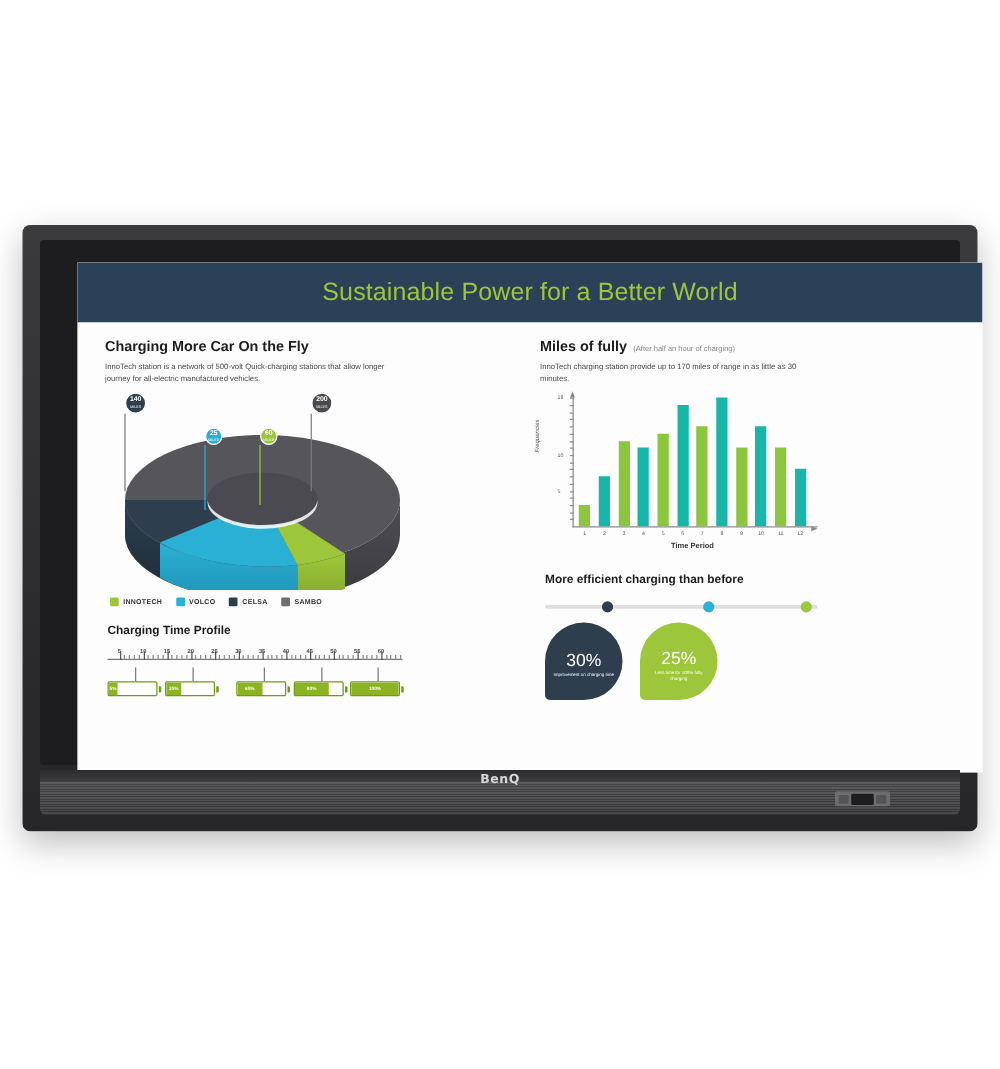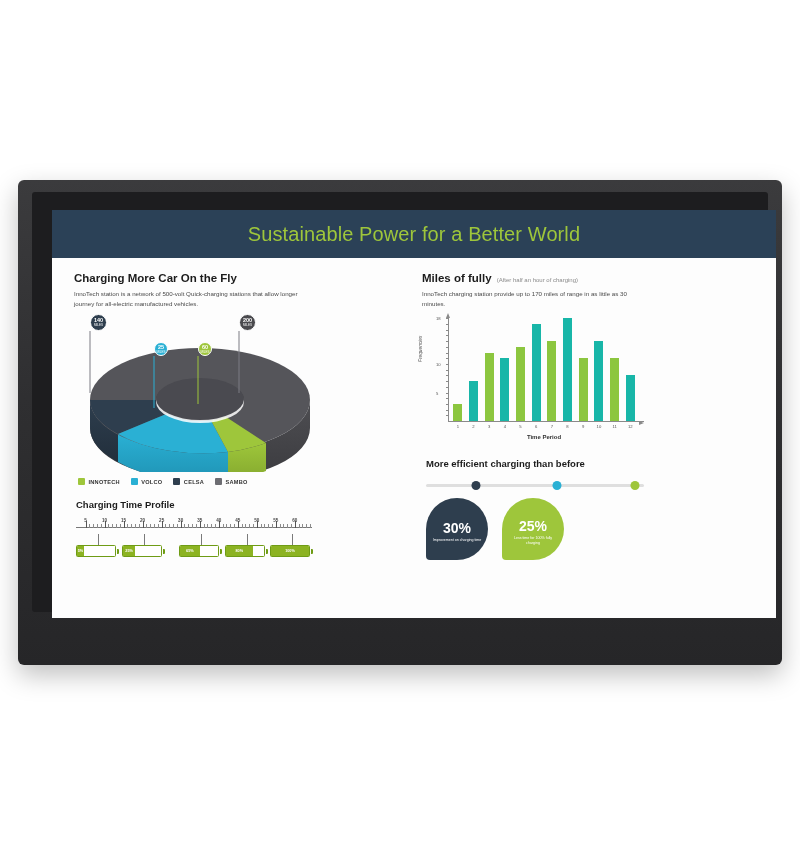--- a/index.html
+++ b/index.html
@@ -29,21 +29,21 @@
   .bezel {
     position: absolute;
     left: 14px; top: 12px;
     width: 736px; height: 420px;
     background: #1d1d1f;
     border-radius: 3px;
     padding: 6px;
   }
   .screen {
     position: absolute;
-    left: 20px; top: 18px;
+    left: 30px; top: 18px;
     width: 724px; height: 408px;
     background: #ffffff;
     overflow: hidden;
   }
 
   
   .speaker {
     position: absolute;
     left: 14px; top: 436px;
     width: 736px; height: 36px;
@@ -213,21 +213,21 @@
   .eff-cards { display: flex; gap: 14px; }
   .eff-card {
     position: relative;
     width: 62px; height: 62px;
     border-radius: 50% 50% 50% 4px;
     display: flex; flex-direction: column;
     align-items: center; justify-content: center;
     color: #fff;
     padding-top: 6px;
   }
-  .eff-pct { font-size: 14px; font-weight: bold; line-height: 1; }
+  .eff-pct { font-size: 14px; font-weight: normal; line-height: 1; }
   .eff-cap { font-size: 3.6px; text-align: center; line-height: 1.35; margin-top: 3px; padding: 0 6px; }
 </style>
 </head>
 <body>
 
 <div id="stage">
 
   <div class="monitor-outer">
 
     <div class="bezel">
@@ -586,15 +586,24 @@
                     <div class="eff-cap">Less time for 100% fully charging</div>
                   </div>
                 </div>
             </div>
 
           </div>
         </div>
       </div>
     </div>
 
+    <div class="speaker">
+      <div class="speaker-top-lip"></div>
+      <div class="benq-logo">BenQ</div>
+      <div class="ctrl-panel">
+        <span class="ctrl-key"></span>
+        <span class="ctrl-key mid"></span>
+        <span class="ctrl-key"></span>
+      </div>
+    </div>
 
   </div>
 </div>
 
 </body></html>

